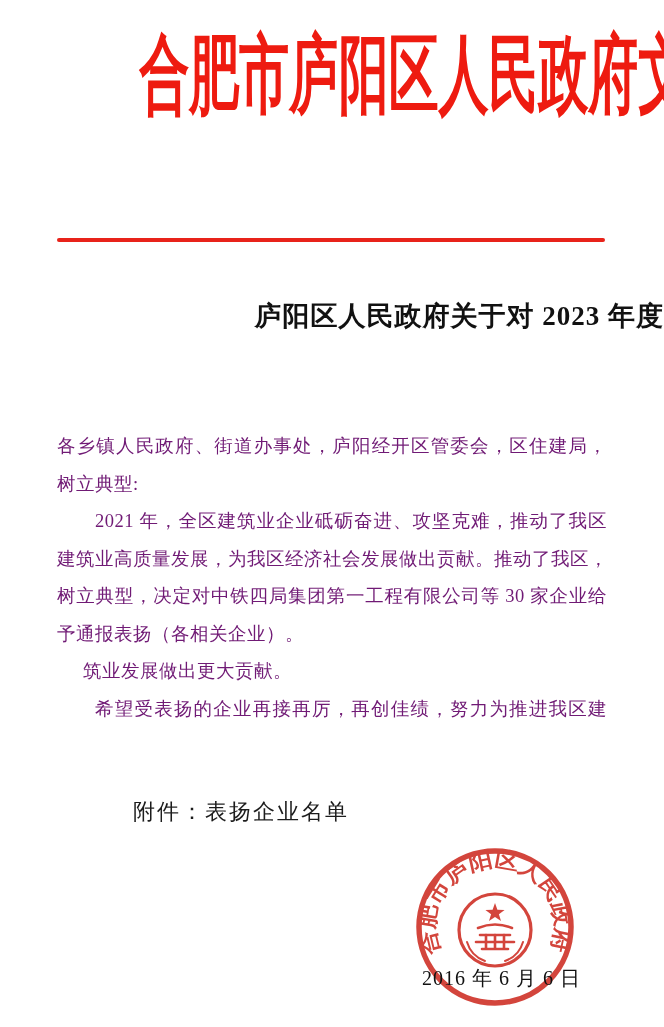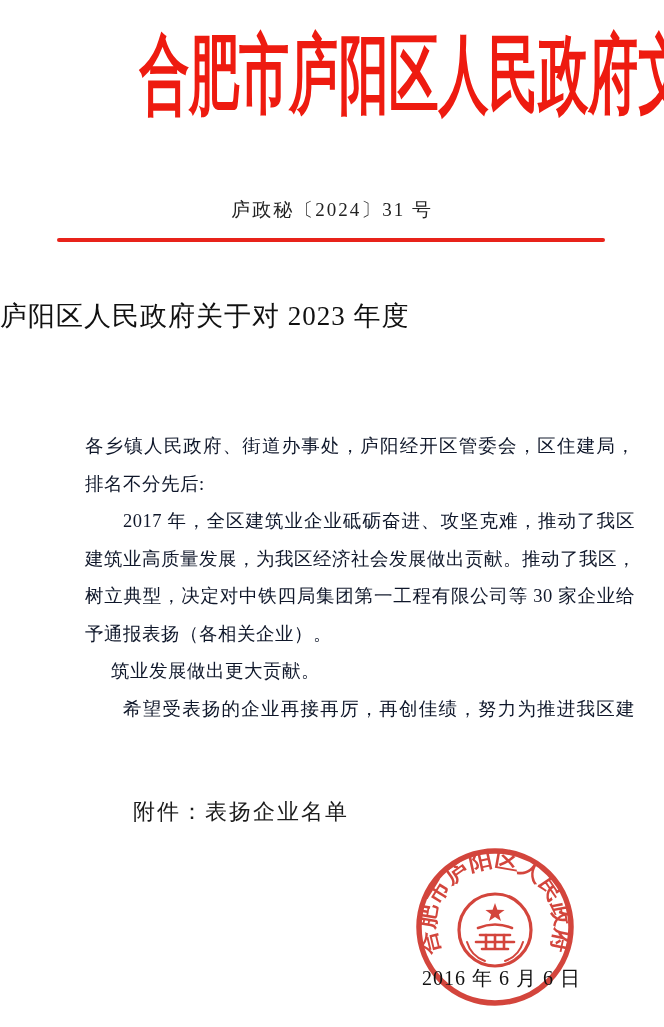--- a/index.html
+++ b/index.html
@@ -53,37 +53,36 @@
     background: #e8231a;
     border-radius: 2px;
   }
 
   
   .doc-title {
     position: absolute;
     top: 297px;
     left: 0;
     width: 100%;
-    text-align: left;
+    text-align: right;
     font-size: 27px;
-    font-weight: normal;
+    font-weight: bold;
     line-height: 38px;
     color: #111111;
     letter-spacing: 1px;
   }
 
   
   .body-text {
     position: absolute;
     top: 428px;
     left: 57px;
     width: 550px;
     font-size: 18.5px;
-    color: #0f172a;
-    margin-left: 28px;
+    color: #701a75;
   }
   .body-line {
     height: 37.5px;
     line-height: 37.5px;
     white-space: nowrap;
     text-align: justify;
     text-align-last: justify;
     letter-spacing: 0.5px;
   }
   .body-line.short {
@@ -125,32 +124,31 @@
     z-index: 3;
   }
 </style>
 </head>
 <body>
 
 <div class="page">
 
   <div class="header-title">合肥市庐阳区人民政府文件</div>
 
-  <div class="doc-number">庐政秘〔2024〕31 号</div>
 
   <div class="red-line"></div>
 
   <div class="doc-title">
     <div>庐阳区人民政府关于对 2023 年度</div>
   </div>
 
   <div class="body-text">
     <div class="body-line">各乡镇人民政府、街道办事处，庐阳经开区管委会，区住建局，</div>
-    <div class="body-line short">排名不分先后:</div>
-    <div class="body-line ind2">2017 年，全区建筑业企业砥砺奋进、攻坚克难，推动了我区</div>
+    <div class="body-line short">树立典型:</div>
+    <div class="body-line ind2">2021 年，全区建筑业企业砥砺奋进、攻坚克难，推动了我区</div>
     <div class="body-line">建筑业高质量发展，为我区经济社会发展做出贡献。推动了我区，</div>
     <div class="body-line">树立典型，决定对中铁四局集团第一工程有限公司等 30 家企业给</div>
     <div class="body-line short">予通报表扬（各相关企业）。</div>
     <div class="body-line short ind1">筑业发展做出更大贡献。</div>
     <div class="body-line ind2">希望受表扬的企业再接再厉，再创佳绩，努力为推进我区建</div>
   </div>
 
   <div class="attachment">附件：表扬企业名单</div>
 
   <svg class="seal" viewBox="0 0 166 166" xmlns="http://www.w3.org/2000/svg">

